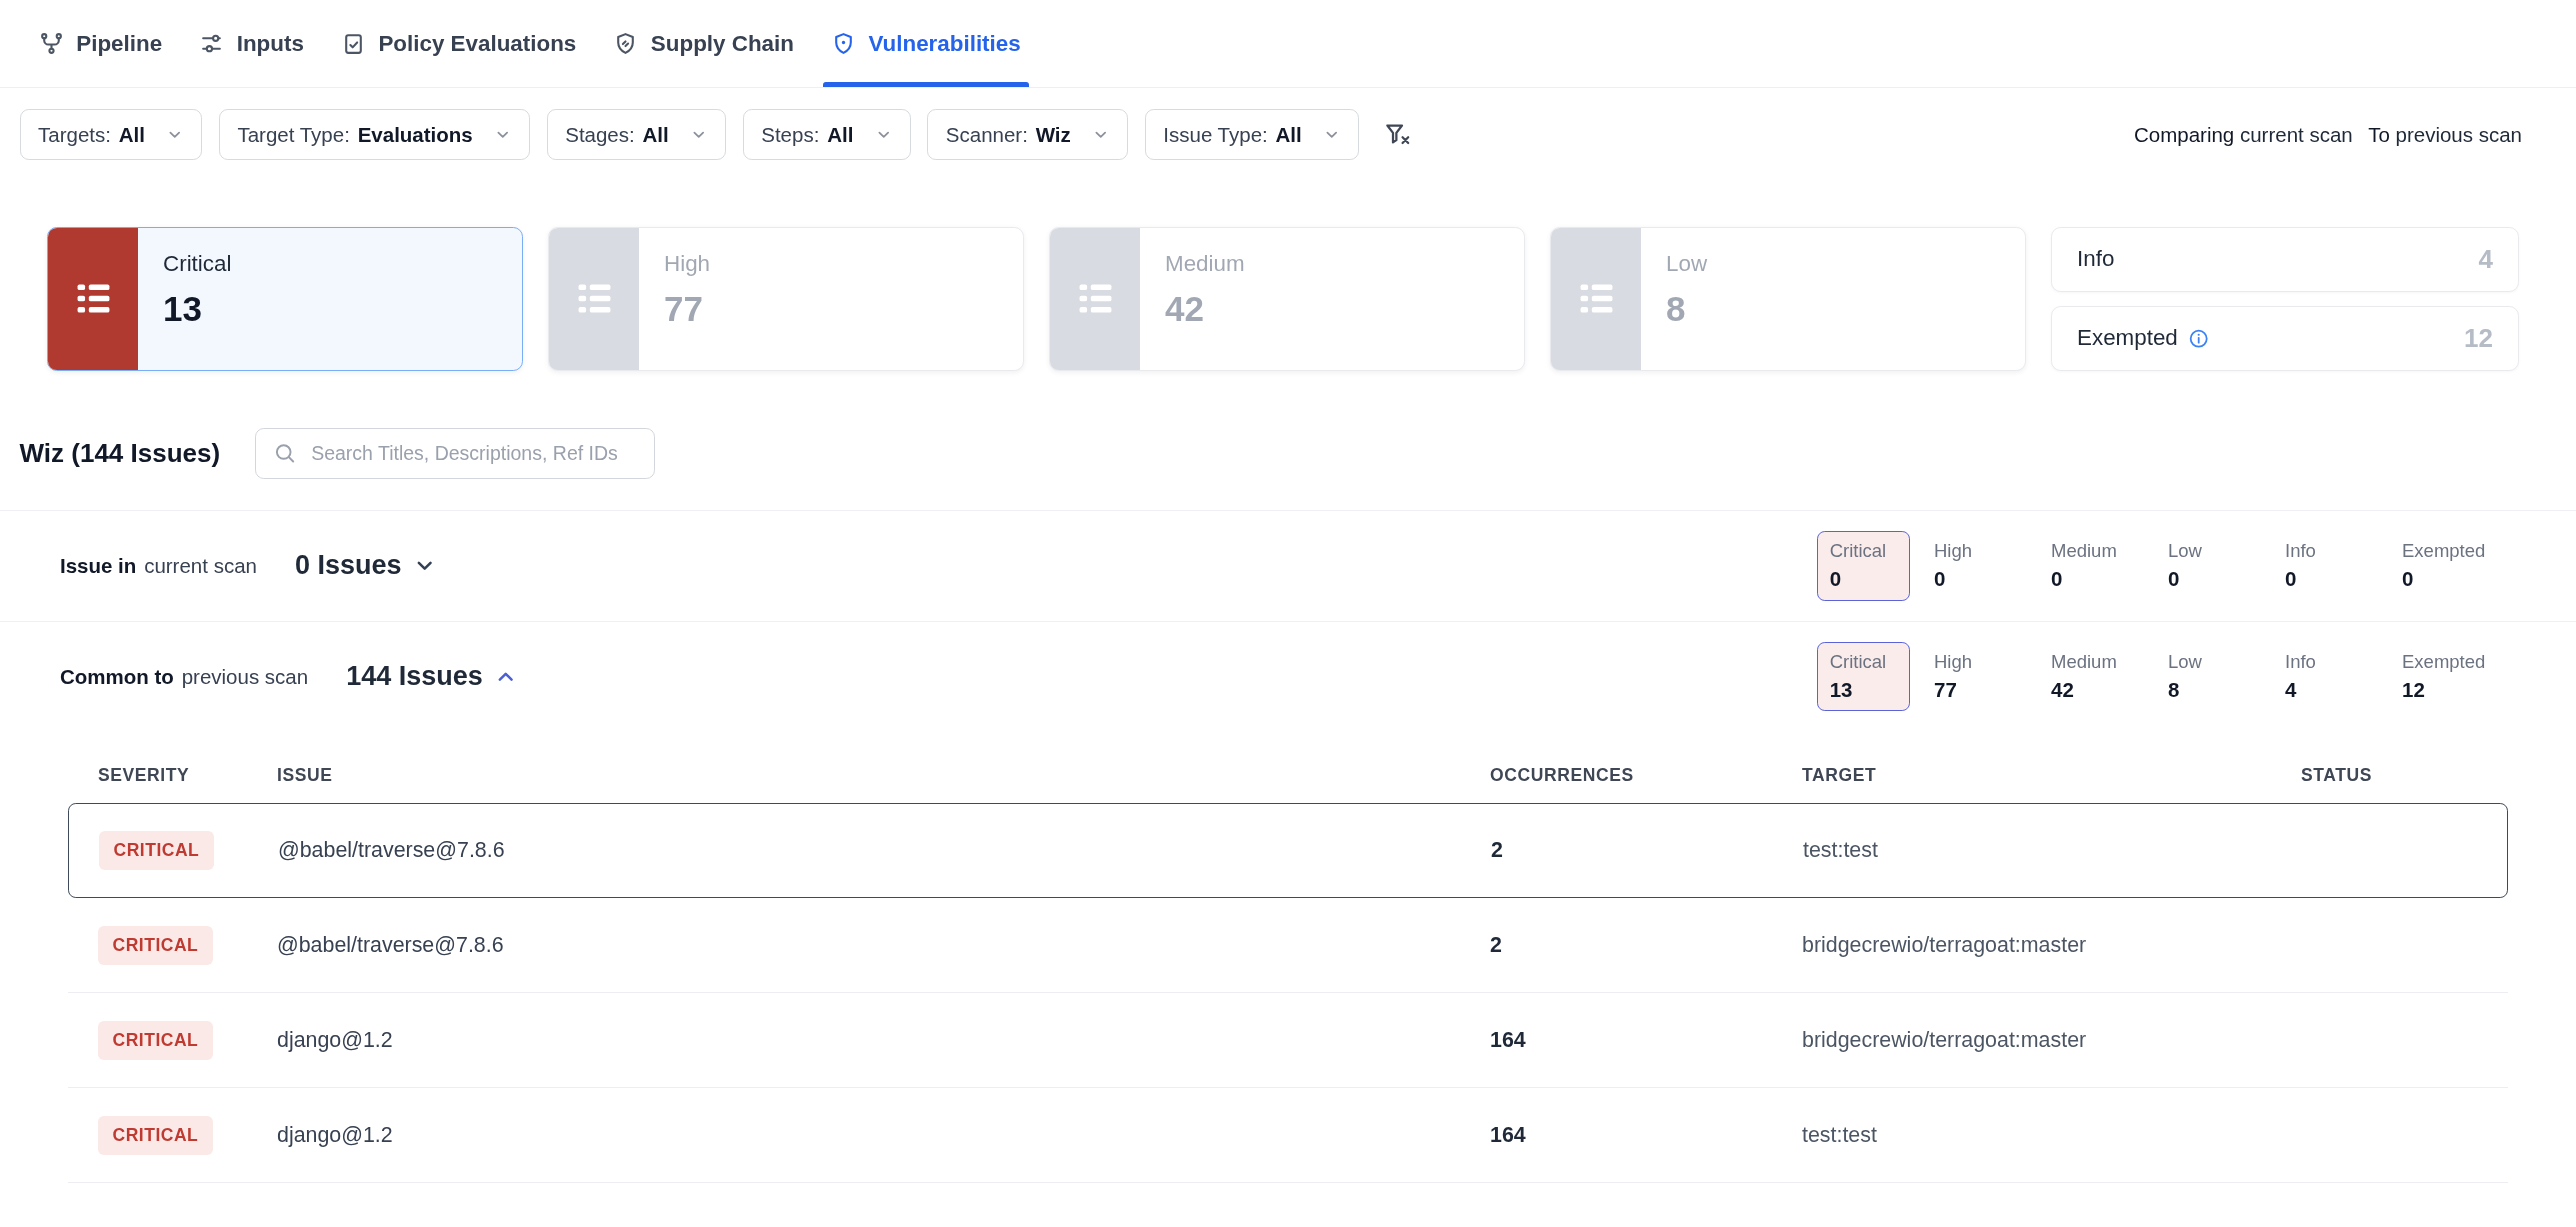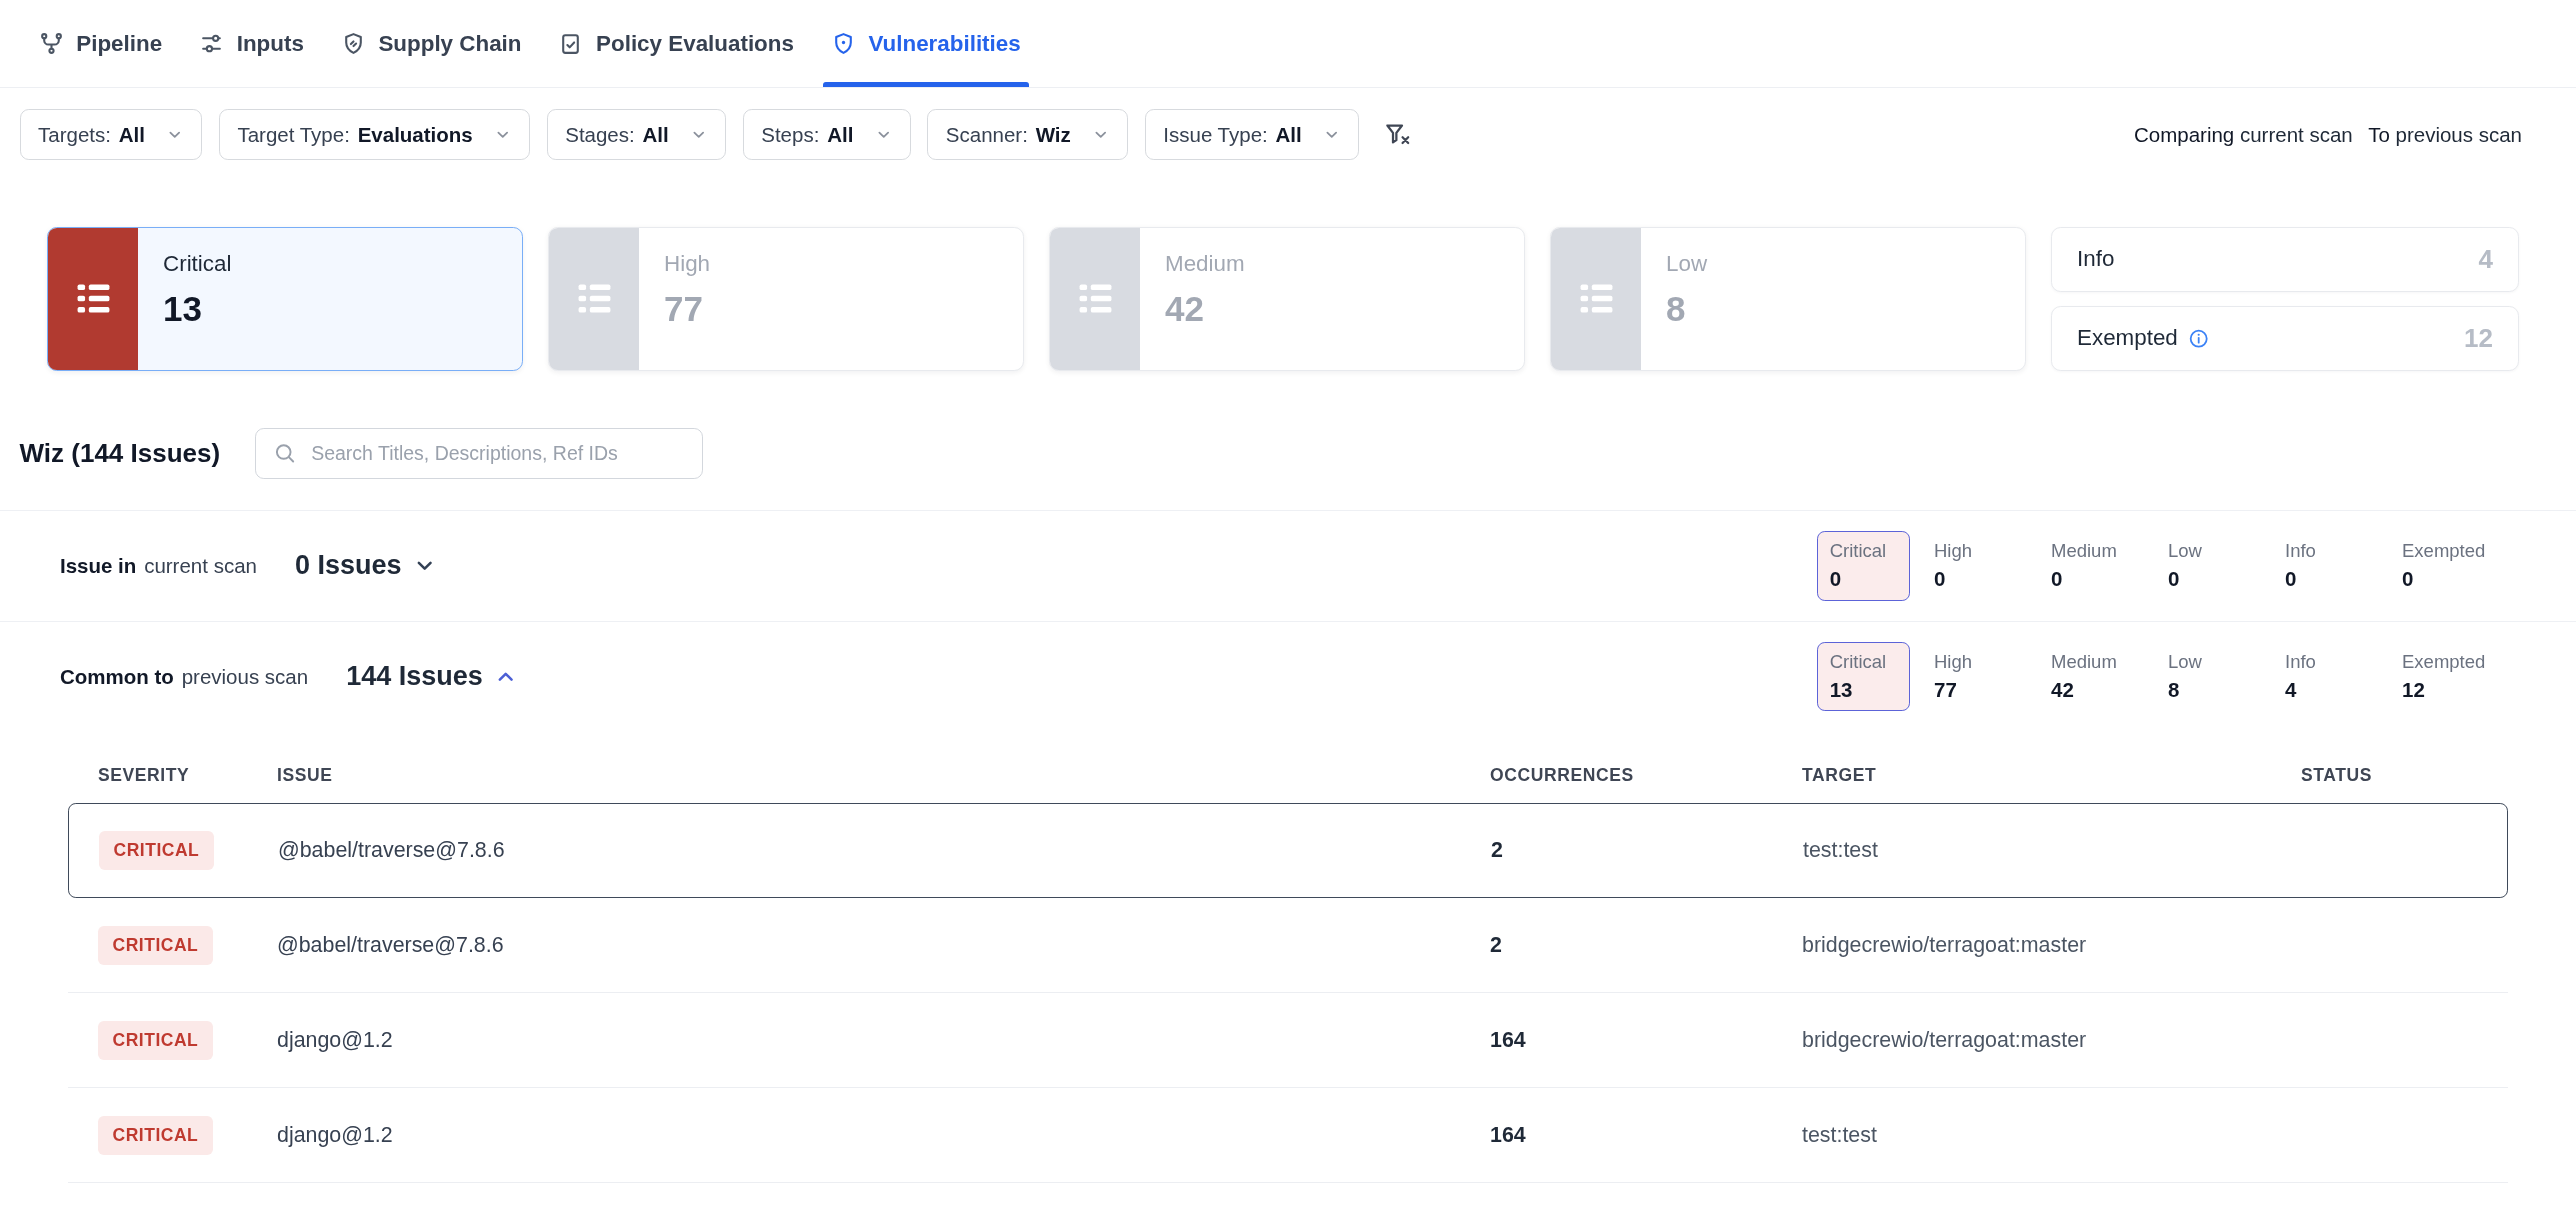--- a/index.html
+++ b/index.html
@@ -43,21 +43,21 @@
   .side-col { width:468px; flex:0 0 468px; display:flex; flex-direction:column; gap:13.6px; }
   .side-card { flex:1; display:flex; align-items:center; justify-content:space-between; background:#fff; border:1px solid #e8eaee; border-radius:9.7px; padding:0 25px; box-shadow:0 1px 2.9px rgba(16,24,40,.04); cursor:pointer; }
   .side-card .lbl { font-size:22.4px; color:#1f2937; display:flex; align-items:center; gap:9.7px; }
   .side-card .val { font-size:26px; font-weight:700; color:#b6bcc6; }
   .info-i { color:#3b82f6; }
 
   
   .scanner-row { display:flex; align-items:center; gap:35px; padding:57px 27px 31px 19.5px; }
   .scanner-title { font-size:26px; font-weight:700; color:#111827; white-space:nowrap;text-align:right; }
   .search-wrap { position:relative; }
-  .search-wrap input { width:448px; height:51px; border:1px solid #d3d7dd; border-radius:8.8px; padding:0 17.5px 0 55px; font-size:19.5px; color:#0f172a; font-family:"Liberation Sans",sans-serif; outline:none; background:#fff; }
+  .search-wrap input { width:400px; height:51px; border:1px solid #d3d7dd; border-radius:8.8px; padding:0 17.5px 0 55px; font-size:19.5px; color:#0f172a; font-family:"Liberation Sans",sans-serif; outline:none; background:#fff; }
   .search-wrap input::placeholder { color:#9aa1ac; }
   .search-icon { position:absolute; left:17.5px; top:50%; transform:translateY(-50%); color:#9aa1ac; }
 
   
   .section { display:flex; align-items:center; border-top:1px solid #eef0f4; padding:29px 57px 29px 60px; }
   .sec-left { display:flex; align-items:center; }
   .sec-prefix { font-size:20.5px; font-weight:700; color:#111827; }
   .sec-scope { font-size:20.5px; color:#374151; margin-left:7.8px; }
   .sec-issues { font-size:27px; font-weight:700; color:#1f2937; margin-left:38px; cursor:pointer; display:flex; align-items:center; gap:11.7px; }
   .sec-issues .chev-down { color:#334155; }
@@ -101,34 +101,34 @@
           <path d="M4 7h9M19 7h1M4 17h3M13 17h7"></path>
           <circle cx="16" cy="7" r="2.5"></circle>
           <circle cx="10" cy="17" r="2.5"></circle>
         </svg>
     </span>
     <span>Inputs</span>
   </div>
   <div class="tab">
     <span class="ticon">
       <svg width="25" height="25" viewBox="0 0 24 24" fill="none" stroke="currentColor" stroke-width="2" stroke-linecap="round" stroke-linejoin="round">
-          <path d="M12 3l7 2.8V11c0 4.6-3 8-7 10-4-2-7-5.4-7-10V5.8z"></path>
-          <path d="M9.5 12.5 12 10m0 4.5 2.5-2.5"></path>
-        </svg>
-    </span>
-    <span>Supply Chain</span>
+          <rect x="5" y="4" width="14" height="17" rx="2"></rect>
+          <path d="m9 13.5 2.2 2.2L15.5 11"></path>
+        </svg>
+    </span>
+    <span>Policy Evaluations</span>
   </div>
   <div class="tab">
     <span class="ticon">
       <svg width="25" height="25" viewBox="0 0 24 24" fill="none" stroke="currentColor" stroke-width="2" stroke-linecap="round" stroke-linejoin="round">
-          <rect x="5" y="4" width="14" height="17" rx="2"></rect>
-          <path d="m9 13.5 2.2 2.2L15.5 11"></path>
-        </svg>
-    </span>
-    <span>Policy Evaluations</span>
+          <path d="M12 3l7 2.8V11c0 4.6-3 8-7 10-4-2-7-5.4-7-10V5.8z"></path>
+          <path d="M9.5 12.5 12 10m0 4.5 2.5-2.5"></path>
+        </svg>
+    </span>
+    <span>Supply Chain</span>
   </div>
   <div class="tab active">
     <span class="ticon">
       <svg width="25" height="25" viewBox="0 0 24 24" fill="none" stroke="currentColor" stroke-width="2" stroke-linecap="round" stroke-linejoin="round">
           <path d="M12 3l7 2.8V11c0 4.6-3 8-7 10-4-2-7-5.4-7-10V5.8z"></path>
           <circle cx="12" cy="11" r="1.6" fill="currentColor" stroke="none"></circle>
         </svg>
     </span>
     <span>Vulnerabilities</span>
   </div>

